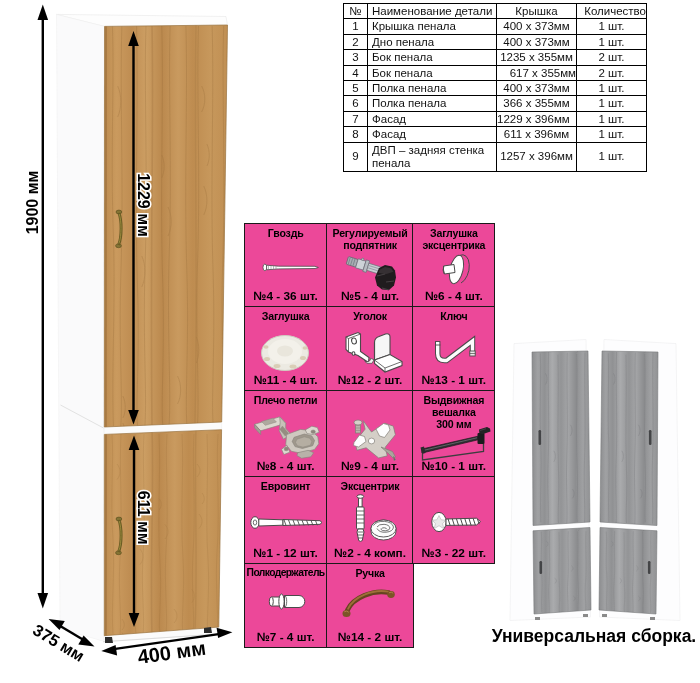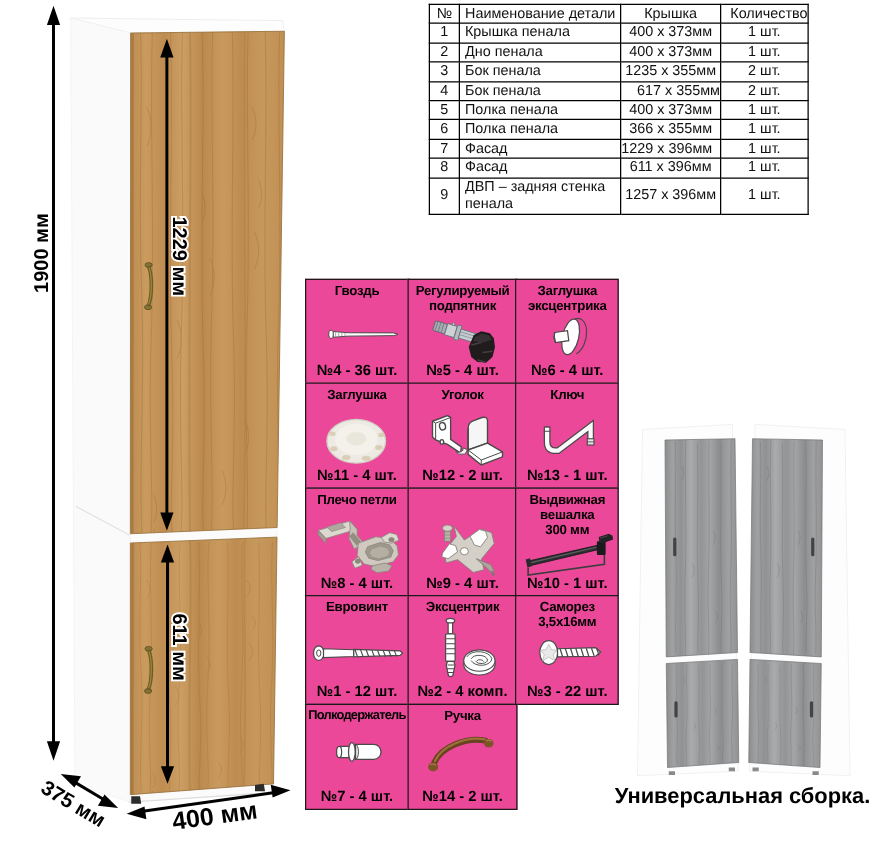--- a/index.html
+++ b/index.html
@@ -386,21 +386,20 @@
    <ellipse cx="56.5" cy="51.5" rx="12.5" ry="8.5" fill="#fcfcfc"></ellipse>
    <path d="M46.5,48.5 a10.5 6.8 0 0 1 20,1.5 a8.5 5.6 0 0 1 -16.5,1.5" fill="none" stroke-width="0.75"></path>
    <path d="M50,50 a6.8 4.4 0 0 1 13,1 a5 3.2 0 0 1 -9.5,1" fill="none" stroke-width="0.75"></path>
    <path d="M54.5,51.5 a3.2 2.1 0 0 1 5.5,0.8" fill="none" stroke-width="0.75"></path>
   </g>
  </svg>
  <div class="gq">№2 - 4 комп.</div>
 </div>
 
 <div class="grid-cell" style="left:412.4px;top:475.9px;width:82.9px;height:88.2px">
- <div class="gt">Саморез<br>3,5х16мм</div>
  <svg class="abs" style="left:0;top:0" width="82" height="88" viewBox="0 0 82 88">
   <g fill="#fff" stroke="#4a4a4a" stroke-width="1">
    <ellipse cx="26" cy="45" rx="7.2" ry="9.6"></ellipse>
    <path d="M26,38.5 l2.2,4.3 4.4,0.4 -3,3.5 1.2,5 -4.8,-3 -4.8,3 1.2,-5 -3,-3.5 4.4,-0.4 z" fill="#e9e9e9" stroke="#b5b5b5" stroke-width="0.6"></path>
    <path d="M33,42 L63.5,41.2 L67.5,44.6 L63.5,48 L33,48.4 z"></path>
   </g>
   <g stroke="#4a4a4a" stroke-width="1" fill="none">
    <path d="M35,41.8 l2.2,6.8 m2,-7 l2.2,7 m2,-7 l2.2,7 m2,-7 l2.2,7 m2,-7 l2.2,7 m2,-7 l2.2,7 m2,-7 l2.2,6.5 m2,-6.3 l1.8,5.4"></path>
   </g>
  </svg>

